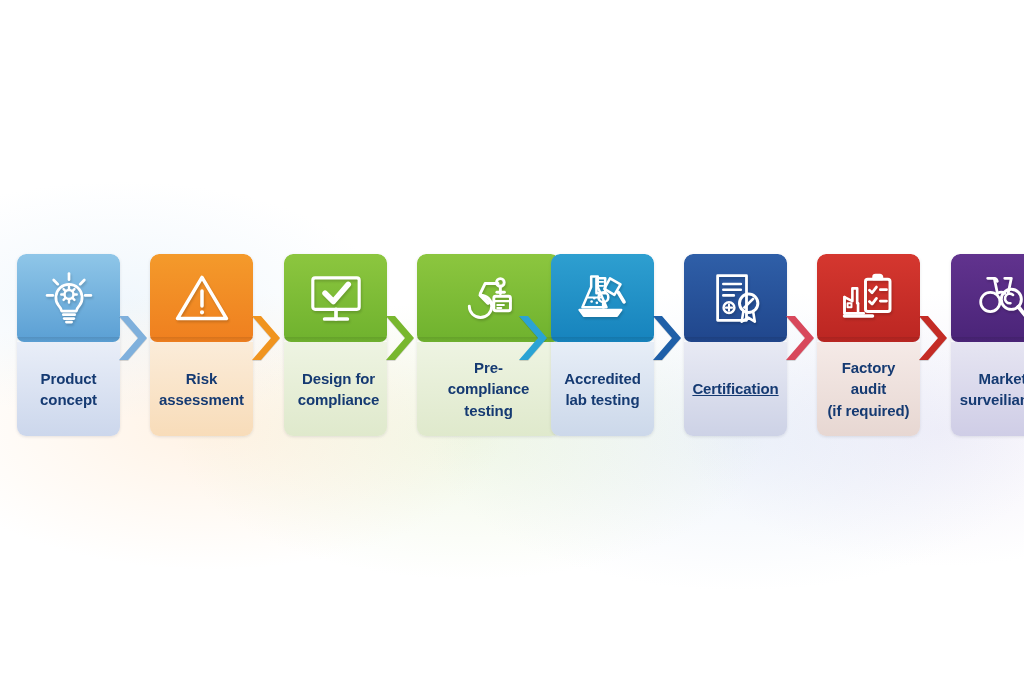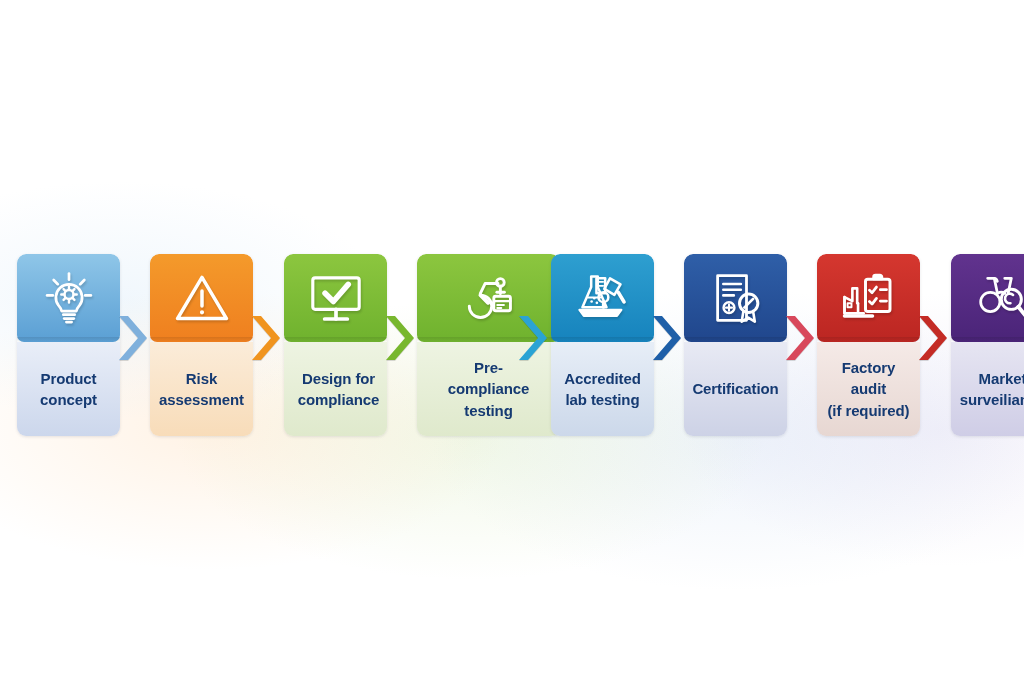--- a/index.html
+++ b/index.html
@@ -251,21 +251,21 @@
       <path d="M17.5 16h20M17.5 22.5h20M17.5 29h12" stroke-width="3"></path>
       <circle cx="24" cy="43" r="6.2" stroke-width="2.8"></circle>
       <path d="M24 39.5v7M20.5 43h7" stroke-width="2.4"></path>
       <circle cx="46.5" cy="38" r="10.5" stroke-width="3.4"></circle>
       <path d="M41.5 43 51.5 33" stroke-width="3.2"></path>
       <path d="M40.5 47 38.5 59l7.5-4.5L53.5 59l-2-12" stroke-width="3"></path>
     </svg>
           </span>
         </div>
         <div class="step-bottom" style="background: linear-gradient(rgb(232, 234, 244), rgb(205, 210, 230));">
-          <div class="step-label" style="color: rgb(21, 58, 114);">Certification</div>
+          <div class="step-label" style="color: rgb(21, 58, 114); text-decoration: underline;">Certification</div>
         </div>
       </div>
       <div class="arrow" style="left: 785px;">
         <svg viewBox="0 0 30 46" preserveAspectRatio="none">
       <path d="M1 1 L10 1 L29 23 L10 45 L1 45 L20 23 Z" fill="#d8485c"></path>
     </svg>
       </div>
       <div class="step" style="left: 817px;">
         <div class="step-top" style="background: linear-gradient(rgb(213, 55, 47), rgb(187, 38, 34));">
           <span class="step-icon">

